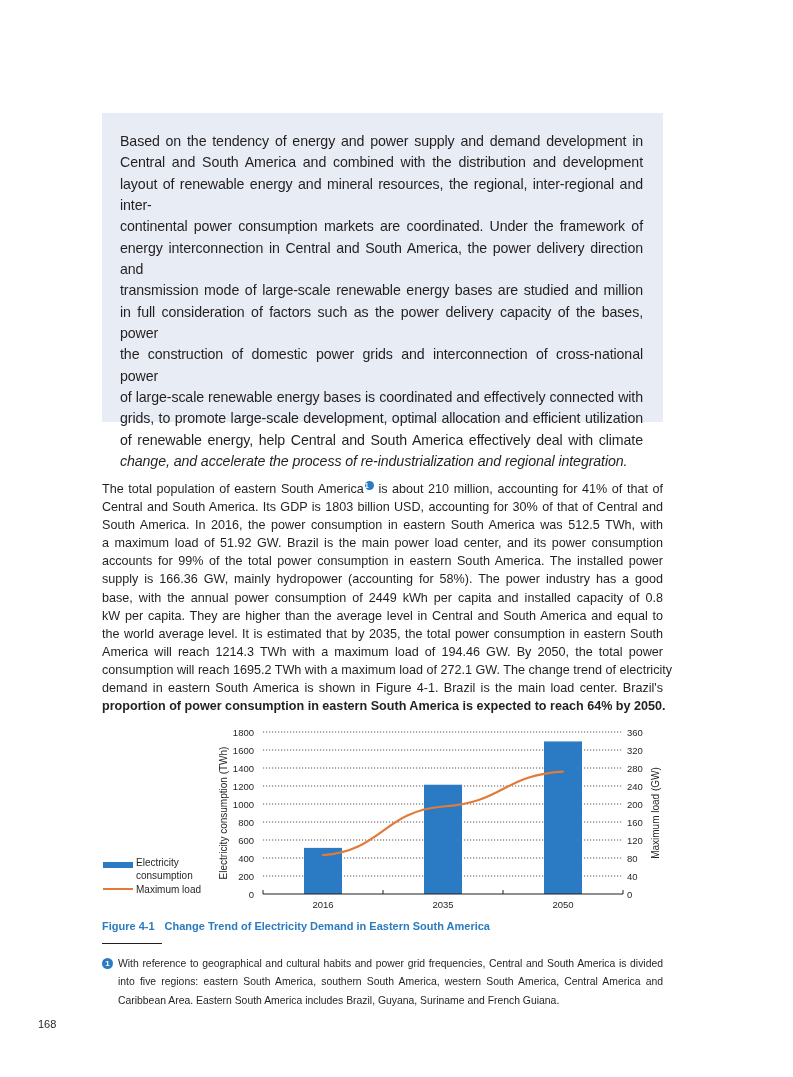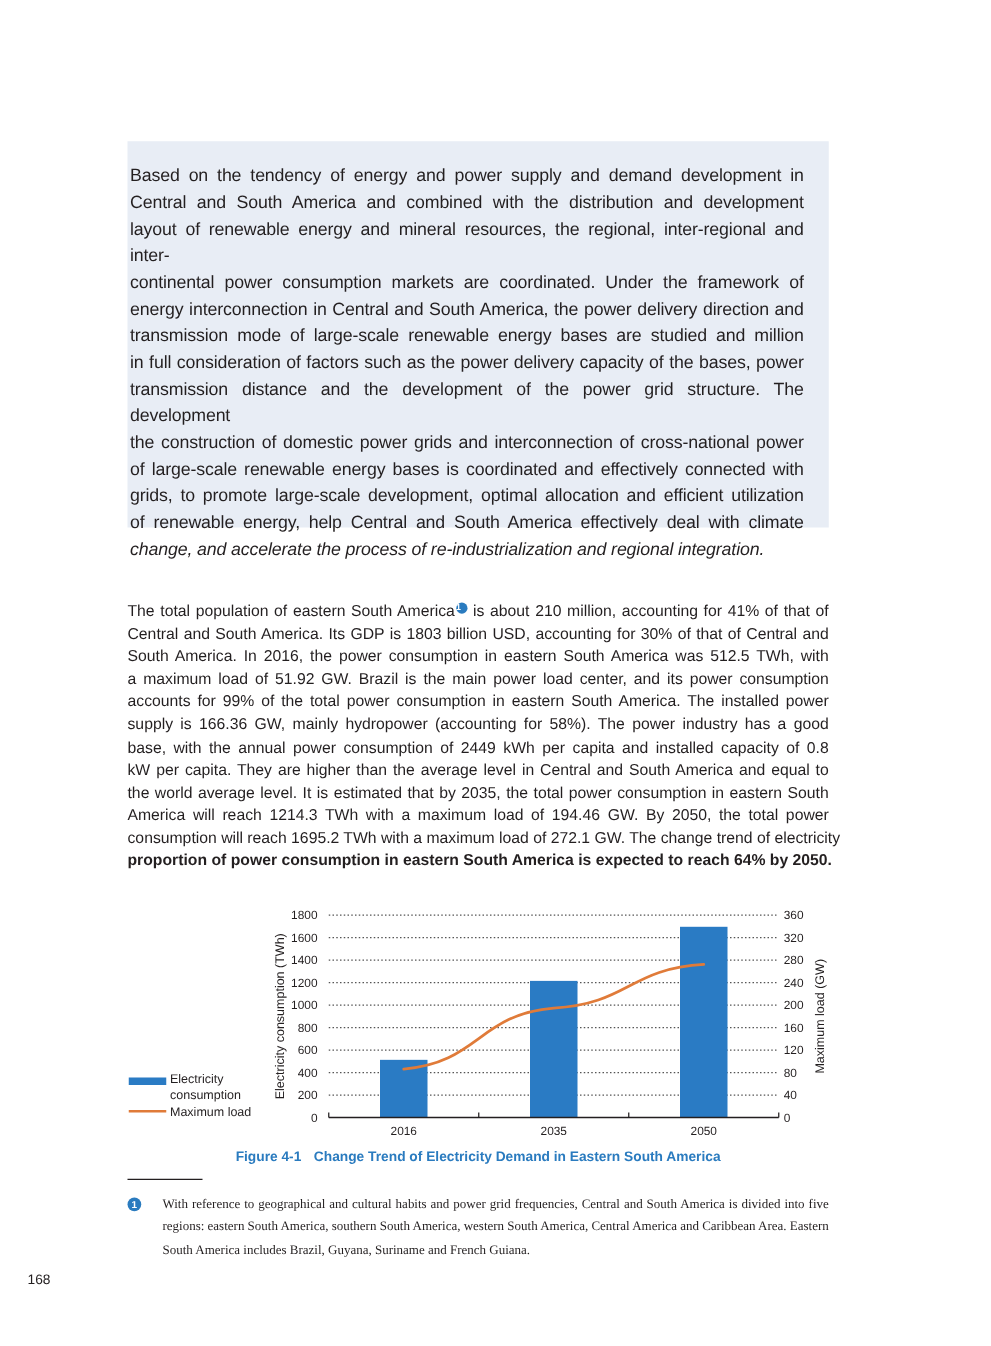--- a/index.html
+++ b/index.html
@@ -1,53 +1,52 @@
 <!DOCTYPE html>
 <html><head>
   <meta charset="utf-8">
   <style>
     html, body { margin: 0; padding: 0; background: #ffffff; }
     body { width: 793px; height: 1077px; position: relative; overflow: hidden;
            font-family: "Liberation Sans", sans-serif; color: #231f20; }
     .summary-box { position: absolute; left: 102px; top: 113px; width: 561px; height: 309px;
-                   background: #e8edf5; box-sizing: border-box; padding: 18px 20px 0 2px; }
+                   background: #e8edf5; box-sizing: border-box; padding: 18px 20px 0 18px; }
     .summary-text { font-size: 14.2px; line-height: 21.35px; text-align: justify;
                     text-align-last: justify; color: #231f20; margin: 0; letter-spacing: -0.1px; }
     .summary-text.last { text-align-last: left; font-style: italic; }
     .body-para { position: absolute; left: 102px; top: 480px; width: 561px; margin: 0;
                  font-size: 12.6px; line-height: 18.1px; text-align: justify; text-align-last: justify; }
     .body-para .line { display: block; text-align: justify; text-align-last: justify; white-space: nowrap; }
     .fnref { display: inline-block; width: 9px; height: 9px; border-radius: 50%; background: #2a7bbf;
              color: #fff; font-size: 7px; line-height: 9px; text-align: center; vertical-align: 5px;
              font-weight: bold; margin-left: 1px; }
     .chart-wrap { position: absolute; left: 0; top: 0; width: 793px; height: 1077px; pointer-events: none; }
     .chart-wrap svg { position: absolute; left: 0; top: 0; }
-    .caption { position: absolute; left: 102px; top: 920px; width: 561px; text-align: center;
+    .caption { position: absolute; left: 102px; top: 920px; width: 561px; 
                font-size: 11px; font-weight: bold; color: #2a7bbf; }
     .caption .num { margin-right: 10px; }
     .footnote-rule { position: absolute; left: 102px; top: 943px; width: 60px; height: 1px; background: #231f20; }
     .footnote { position: absolute; left: 102px; top: 955px; width: 561px; font-size: 10.4px; line-height: 18.3px; }
     .footnote .fn-badge { position: absolute; left: 0; top: 3px; width: 11px; height: 11px; border-radius: 50%;
                           background: #2a7bbf; color: #fff; font-size: 8px; line-height: 11px; text-align: center; font-weight: bold; }
-    .footnote .fn-text { margin-left: 28px; text-align: justify; text-align-last: left; font-family: Liberation Serif, serif; }
-    .page-number { position: absolute; left: 22px; top: 1018px; font-size: 11px; }
+    .footnote .fn-text { margin-left: 16px; text-align: justify; text-align-last: left; }
+    .page-number { position: absolute; left: 38px; top: 1018px; font-size: 11px; }
   </style>
 </head>
 <body>
 
 <div class="summary-box">
   <div id="summary-lines">
       <p class="summary-text">Based on the tendency of energy and power supply and demand development in</p>
       <p class="summary-text">Central and South America and combined with the distribution and development</p>
       <p class="summary-text">layout of renewable energy and mineral resources, the regional, inter-regional and inter-</p>
       <p class="summary-text">continental power consumption markets are coordinated. Under the framework of</p>
       <p class="summary-text">energy interconnection in Central and South America, the power delivery direction and</p>
       <p class="summary-text">transmission mode of large-scale renewable energy bases are studied and million</p>
       <p class="summary-text">in full consideration of factors such as the power delivery capacity of the bases, power</p>
-      <p class="summary-text">transmission distance and the development of the power grid structure. The development</p>
       <p class="summary-text">the construction of domestic power grids and interconnection of cross-national power</p>
       <p class="summary-text">of large-scale renewable energy bases is coordinated and effectively connected with</p>
       <p class="summary-text">grids, to promote large-scale development, optimal allocation and efficient utilization</p>
       <p class="summary-text">of renewable energy, help Central and South America effectively deal with climate</p>
       <p class="summary-text last">change, and accelerate the process of re-industrialization and regional integration.</p>
     </div>
 </div>
 
 <div class="body-para">
   <span class="line"><span>The total population of eastern South America</span><span class="fnref">1</span><span> is about 210 million, accounting for 41% of that of</span></span>
@@ -55,20 +54,21 @@
       <span class="line">Central and South America. Its GDP is 1803 billion USD, accounting for 30% of that of Central and</span>
       <span class="line">South America. In 2016, the power consumption in eastern South America was 512.5 TWh, with</span>
       <span class="line">a maximum load of 51.92 GW. Brazil is the main power load center, and its power consumption</span>
       <span class="line">accounts for 99% of the total power consumption in eastern South America. The installed power</span>
       <span class="line">supply is 166.36 GW, mainly hydropower (accounting for 58%). The power industry has a good</span>
       <span class="line">base, with the annual power consumption of 2449 kWh per capita and installed capacity of 0.8</span>
       <span class="line">kW per capita. They are higher than the average level in Central and South America and equal to</span>
       <span class="line">the world average level. It is estimated that by 2035, the total power consumption in eastern South</span>
       <span class="line">America will reach 1214.3 TWh with a maximum load of 194.46 GW. By 2050, the total power</span>
       <span class="line">consumption will reach 1695.2 TWh with a maximum load of 272.1 GW. The change trend of electricity</span>
+      <span class="line">demand in eastern South America is shown in Figure 4-1. Brazil is the main load center. Brazil's</span>
       <span class="line" style="text-align-last: justify; font-weight: bold;">proportion of power consumption in eastern South America is expected to reach 64% by 2050.</span>
     </div>
 </div>
 
 <div class="chart-wrap">
   <svg id="chart" width="793" height="1077">
       <text x="254" y="897.5" text-anchor="end" font-size="9.5" fill="#231f20" font-family="&quot;Liberation Sans&quot;, sans-serif">0</text>
       <line x1="263" x2="623" y1="876" y2="876" stroke="#555" stroke-width="1" stroke-dasharray="1.2,1.8"></line>
       <text x="254" y="879.5" text-anchor="end" font-size="9.5" fill="#231f20" font-family="&quot;Liberation Sans&quot;, sans-serif">200</text>
       <line x1="263" x2="623" y1="858" y2="858" stroke="#555" stroke-width="1" stroke-dasharray="1.2,1.8"></line>

